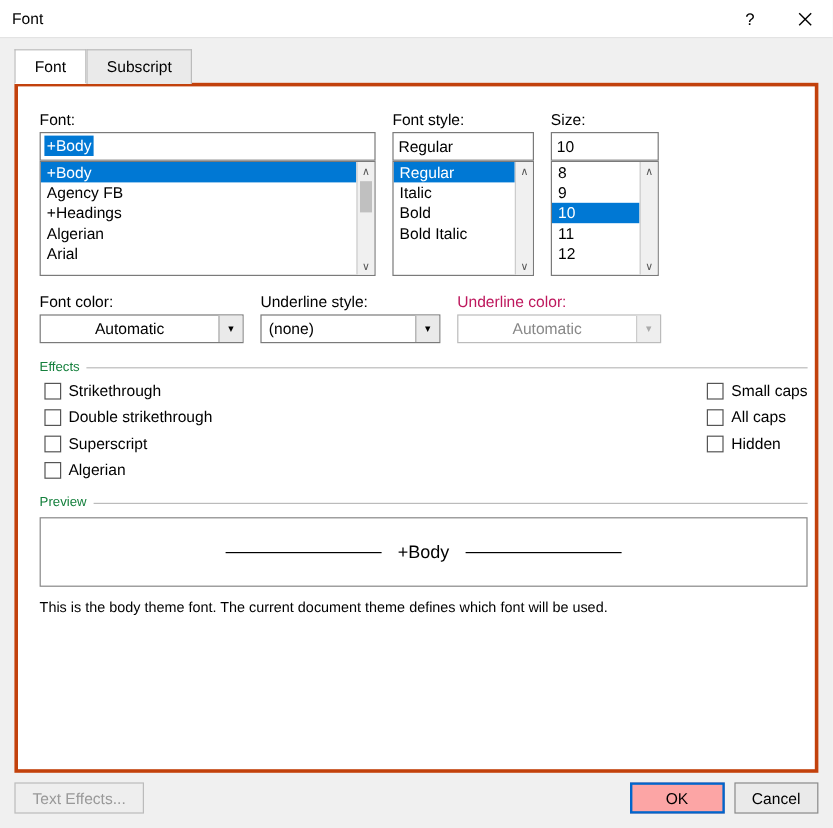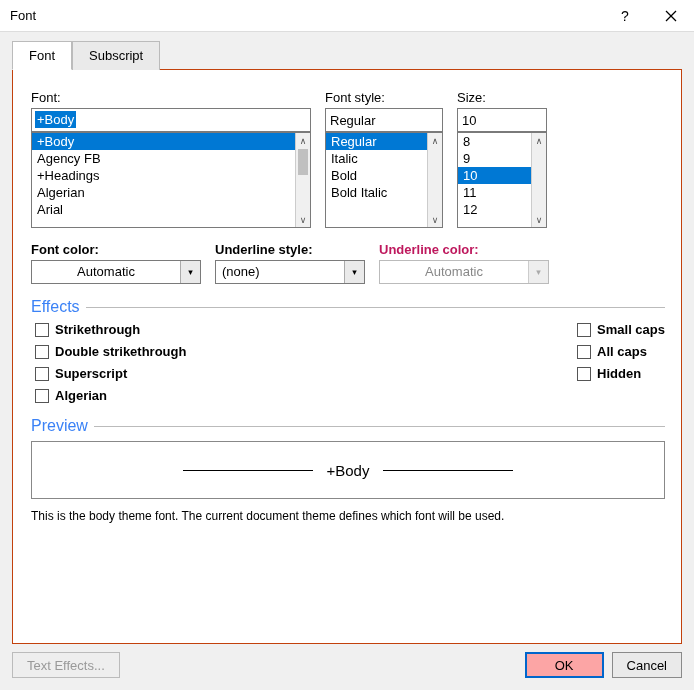--- a/index.html
+++ b/index.html
@@ -49,23 +49,23 @@
       font-size: 13px;
       position: relative;
       top: 1px;
     }
     .tab.active {
       background: #fff;
       z-index: 2;
       border-bottom: 1px solid #fff;
     }
     .tab-panel {
-      border: 1px solid #c2410c;
-      background: #fff;
-      padding: 20px 16px 14px 18px;
+      border: 3px solid #c2410c;
+      background: #fff;
+      padding: 20px 6px 14px 18px;
       flex: 1;
       display: flex;
       flex-direction: column;
     }
     .row1 {
       display: flex;
       gap: 14px;
       margin-bottom: 14px;
     }
     .col-font { flex: 0 0 280px; }
@@ -101,38 +101,38 @@
       position: absolute; right:0; top:0; bottom:0; width:15px; background:#f0f0f0; border-left:1px solid #ccc;
     }
     .lb-scroll .arrow { height:15px; display:flex; align-items:center; justify-content:center; font-size:9px; color:#555; }
     .lb-scroll .thumb { position:absolute; left:2px; right:2px; top:16px; height:26px; background:#c0c0c0; }
     .row2 {
       display: flex;
       gap: 14px;
       margin-bottom: 14px;
     }
     .color-group { display:flex; flex-direction:column; }
-    .color-group .lbl2 { font-size:13px; margin-bottom:3px;font-weight:bold; }
+    .color-group .lbl2 { font-size:13px; margin-bottom:3px; }
     .combo {
       display:flex; border:1px solid #7a7a7a; height:24px; background:#fff; align-items:stretch;
       min-width:140px;
     }
     .combo .combo-text { flex:1; padding:3px 6px; font-size:13px; text-align:center; }
     .combo .combo-btn { width:20px; border-left:1px solid #aaa; display:flex; align-items:center; justify-content:center; background:#eaeaea; font-size:9px; }
     .combo.disabled { color:#888; border-color:#bbb; }
     .combo.disabled .combo-btn { background:#eee; border-left-color:#ccc; color:#aaa;}
     .fieldset-label {
-      font-size:16px; color:#3b82f6;
+      font-size:11px; color:#15803d;
     }
     .fieldset-line {
       display:flex; align-items:center; gap:6px; margin-bottom:6px;
     }
     .fieldset-line hr { flex:1; border:none; border-top:1px solid #bbb; }
     .effects-grid {
-      display:flex; gap:40px; margin-bottom:14px; padding-left:4px;font-weight:bold;
+      display:flex; gap:40px; margin-bottom:14px; padding-left:4px;
     }
     .effects-col { display:flex; flex-direction:column; gap:7px; }
     .chk { display:flex; align-items:center; gap:6px; font-size:13px; }
     .chk-box { width:14px; height:14px; border:1px solid #555; background:#fff; flex-shrink:0; }
     .preview-box {
       border:1px solid #888; height:58px; display:flex; align-items:center; justify-content:center; gap:14px;
       margin-bottom:10px;
     }
     .preview-rule { width:130px; border-top:1px solid #000; }
     .preview-text { font-size:15px; }

